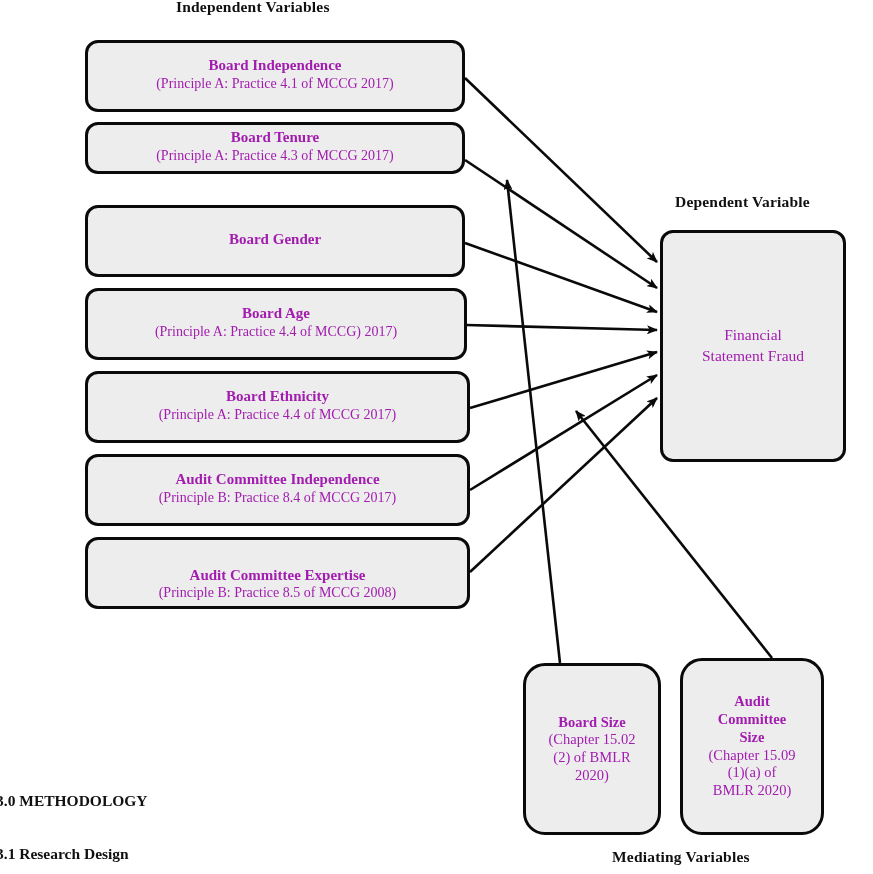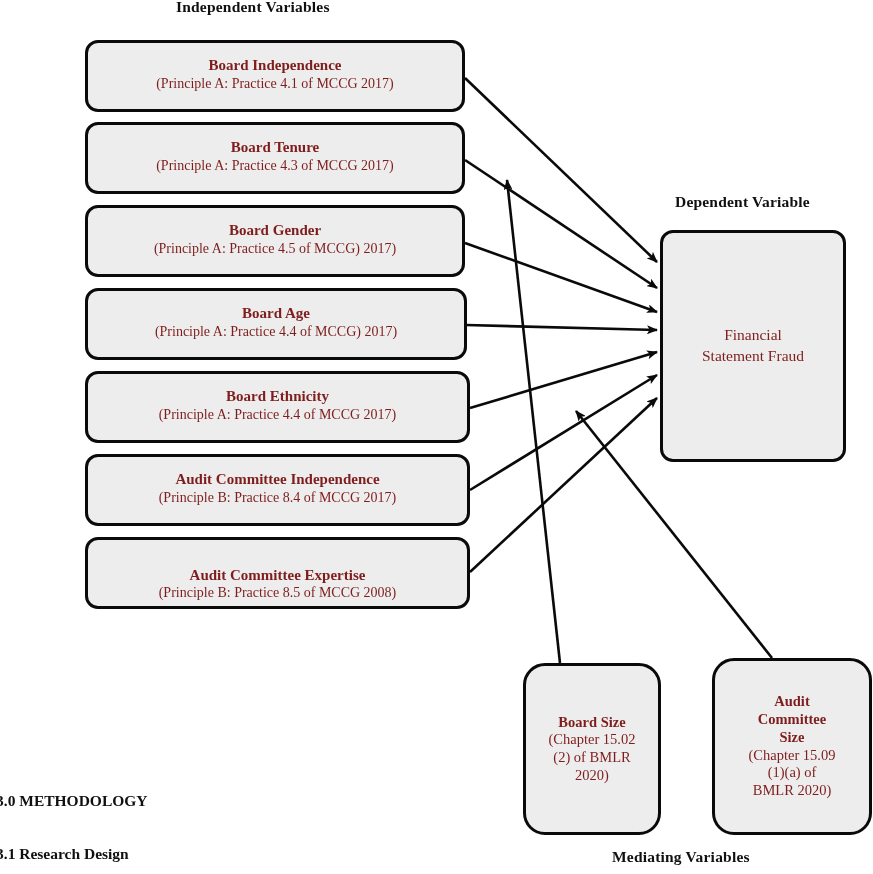--- a/index.html
+++ b/index.html
@@ -32,21 +32,21 @@
 
   .node {
     position: absolute;
     background: #ededed;
     border: 3px solid #0a0a0a;
     display: flex;
     flex-direction: column;
     align-items: center;
     justify-content: center;
     text-align: center;
-    color: #7f1d1d;
+    color: #a21caf;
   }
   .node .t1 {
     font-weight: bold;
     font-size: 15px;
     line-height: 1.18;
   }
   .node .t2 {
     font-weight: normal;
     font-size: 14px;
     line-height: 1.18;
@@ -113,28 +113,27 @@
       <line x1="560" y1="663" x2="507" y2="180"></line>
       <line x1="772" y1="658" x2="576" y2="411"></line>
     </g>
   </svg>
 
   <div class="node iv" style="left:85px; top:40px; width:380px; height:72px;">
     <div class="t1">Board Independence</div>
     <div class="t2">(Principle A: Practice 4.1 of MCCG 2017)</div>
   </div>
 
-  <div class="node iv" style="left:85px; top:122px; width:380px; height:72px;">
+  <div class="node iv" style="left:85px; top:122px; width:380px; height:52px;">
     <div class="t1">Board Tenure</div>
     <div class="t2">(Principle A: Practice 4.3 of MCCG 2017)</div>
   </div>
 
   <div class="node iv" style="left:85px; top:205px; width:380px; height:72px;">
     <div class="t1">Board Gender</div>
-    <div class="t2">(Principle A: Practice 4.5 of MCCG) 2017)</div>
   </div>
 
   <div class="node iv" style="left:85px; top:288px; width:382px; height:72px;">
     <div class="t1">Board Age</div>
     <div class="t2">(Principle A: Practice 4.4 of MCCG) 2017)</div>
   </div>
 
   <div class="node iv" style="left:85px; top:371px; width:385px; height:72px;">
     <div class="t1">Board Ethnicity</div>
     <div class="t2">(Principle A: Practice 4.4 of MCCG 2017)</div>
@@ -155,21 +154,21 @@
     <div class="t2">Statement Fraud</div>
   </div>
 
   <div class="node mv" style="left:523px; top:663px; width:138px; height:172px;">
     <div class="t1">Board Size</div>
     <div class="t2">(Chapter 15.02</div>
     <div class="t2">(2) of BMLR</div>
     <div class="t2">2020)</div>
   </div>
 
-  <div class="node mv" style="left:712px; top:658px; width:160px; height:177px;">
+  <div class="node mv" style="left:680px; top:658px; width:144px; height:177px;">
     <div class="t1">Audit</div>
     <div class="t1">Committee</div>
     <div class="t1">Size</div>
     <div class="t2">(Chapter 15.09</div>
     <div class="t2">(1)(a) of</div>
     <div class="t2">BMLR 2020)</div>
   </div>
 
   <div class="section-heading" style="left:-4px; top:792px;">3.0 METHODOLOGY</div>
 

